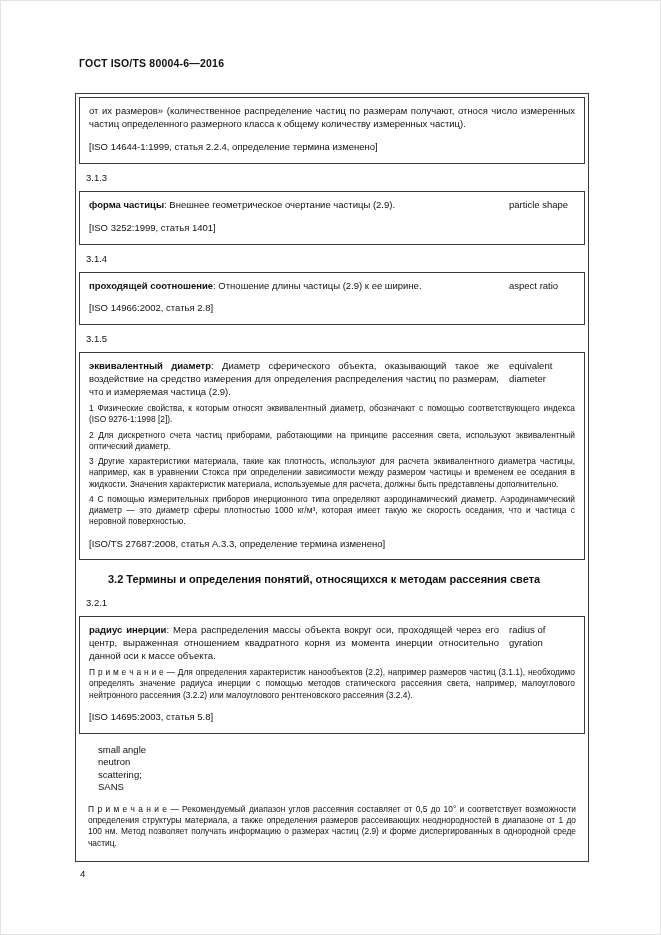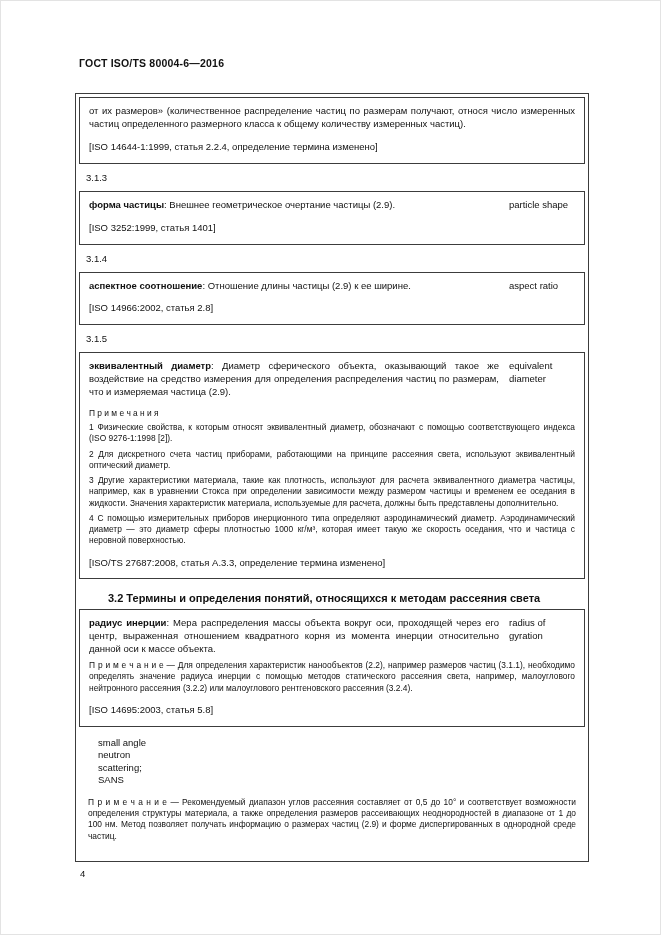--- a/index.html
+++ b/index.html
@@ -112,46 +112,46 @@
         <div class="en-col">particle shape</div>
       </div>
       <p class="body source">[ISO 3252:1999, статья 1401]</p>
     </div>
 
     <div class="section-num">3.1.4</div>
 
     <div class="def-box">
       <div class="def-row">
         <div class="main-col">
-          <p class="body justify"><b class="term">аспектное соотношение</b><span>: Отношение длины частицы (2.9) к ее ширине.</span></p>
+          <p class="body justify"><b class="term">проходящей соотношение</b><span>: Отношение длины частицы (2.9) к ее ширине.</span></p>
         </div>
         <div class="en-col">aspect ratio</div>
       </div>
       <p class="body source">[ISO 14966:2002, статья 2.8]</p>
     </div>
 
     <div class="section-num">3.1.5</div>
 
     <div class="def-box">
       <div class="def-row">
         <div class="main-col">
           <p class="body justify"><b class="term">эквивалентный диаметр</b><span>: Диаметр сферического объекта, оказывающий такое же воздействие на средство измерения для определения распределения частиц по размерам, что и измеряемая частица (2.9).</span></p>
         </div>
         <div class="en-col">equivalent diameter</div>
       </div>
-      <p class="notes-label">П р и м е ч а н и я</p>
       <p class="note justify">1 Физические свойства, к которым относят эквивалентный диаметр, обозначают с помощью соответствующего индекса (ISO 9276-1:1998 [2]).</p>
       <p class="note justify">2 Для дискретного счета частиц приборами, работающими на принципе рассеяния света, используют эквивалентный оптический диаметр.</p>
       <p class="note justify">3 Другие характеристики материала, такие как плотность, используют для расчета эквивалентного диаметра частицы, например, как в уравнении Стокса при определении зависимости между размером частицы и временем ее оседания в жидкости. Значения характеристик материала, используемые для расчета, должны быть представлены дополнительно.</p>
       <p class="note justify">4 С помощью измерительных приборов инерционного типа определяют аэродинамический диаметр. Аэродинамический диаметр — это диаметр сферы плотностью 1000 кг/м³, которая имеет такую же скорость оседания, что и частица с неровной поверхностью.</p>
       <p class="body source">[ISO/TS 27687:2008, статья А.3.3, определение термина изменено]</p>
     </div>
 
     <p class="heading-32">3.2 Термины и определения понятий, относящихся к методам рассеяния света</p>
 
+    <div class="section-num">3.2.1</div>
 
     <div class="def-box">
       <div class="def-row">
         <div class="main-col">
           <p class="body justify"><b class="term">радиус инерции</b><span>: Мера распределения массы объекта вокруг оси, проходящей через его центр, выраженная отношением квадратного корня из момента инерции относительно данной оси к массе объекта.</span></p>
         </div>
         <div class="en-col">radius of gyration</div>
       </div>
       <p class="note justify"><span>П р и м е ч а н и е</span><span> — Для определения характеристик нанообъектов (2.2), например размеров частиц (3.1.1), необходимо определять значение радиуса инерции с помощью методов статического рассеяния света, например, малоуглового нейтронного рассеяния (3.2.2) или малоуглового рентгеновского рассеяния (3.2.4).</span></p>
       <p class="body source">[ISO 14695:2003, статья 5.8]</p>

